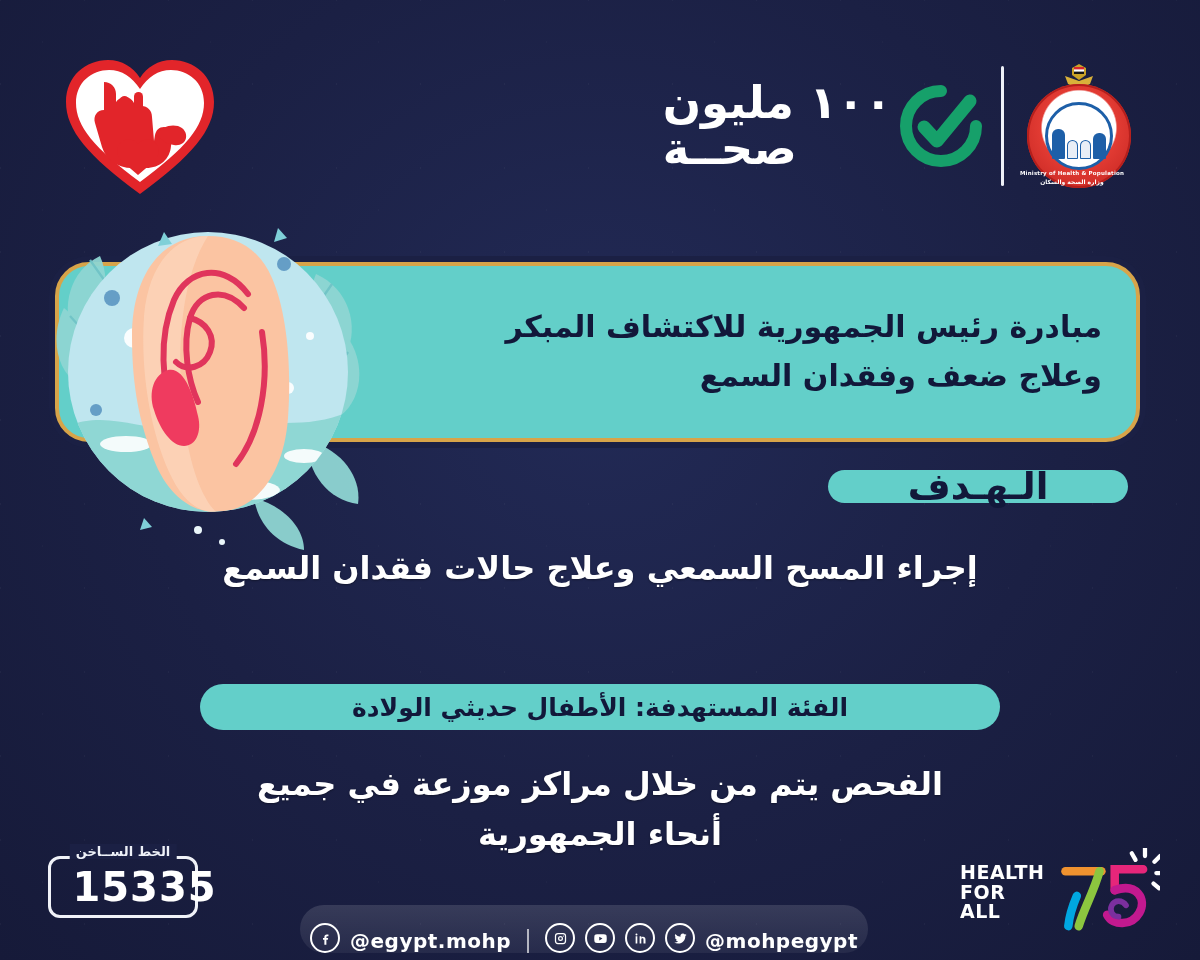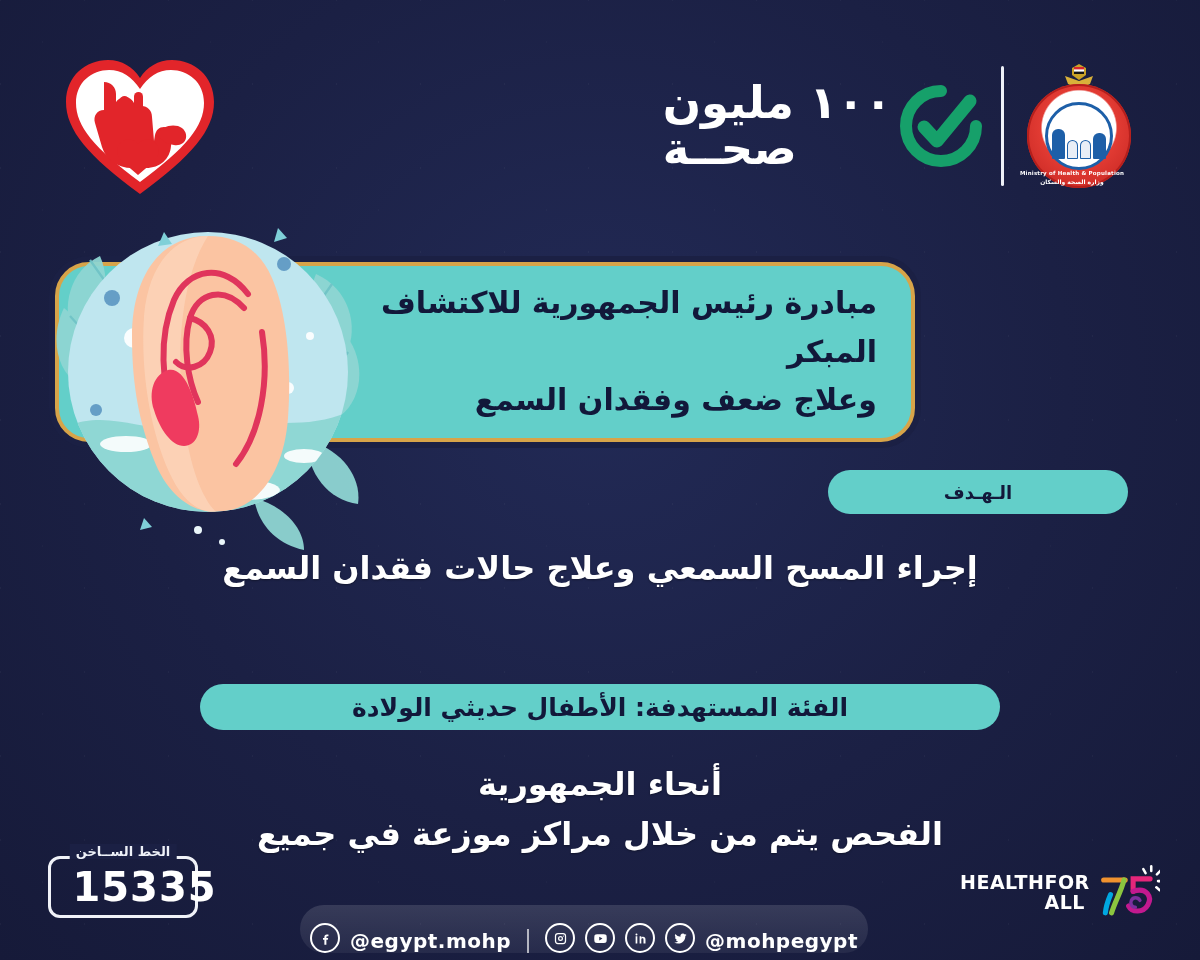--- a/index.html
+++ b/index.html
@@ -62,21 +62,21 @@
   .camp-top{color:#fff;font-size:45px;font-weight:800;letter-spacing:-1px;}
   .camp-bot{color:#fff;font-size:45px;font-weight:800;letter-spacing:-1px;margin-top:2px;}
   .check-badge{position:relative;width:82px;height:82px;flex:0 0 82px;}
   .check-badge svg{width:100%;height:100%;display:block;}
 
   .heart-logo{position:absolute;left:60px;top:52px;width:160px;height:150px;}
   .heart-logo svg{width:100%;height:100%;display:block;}
 
   
   .banner{
-    position:absolute;left:55px;top:262px;width:860px;height:180px;
+    position:absolute;left:55px;top:262px;width:1085px;height:180px;
     background:#63cfc9;
     border:4px solid #d7a449;
     border-radius:34px;
     box-shadow:0 0 0 6px #1b2044;
     box-sizing:border-box;
     display:flex;align-items:center;justify-content:flex-start;
     overflow:visible;
   }
   .banner-text{
     color:#12183a;font-weight:800;font-size:30px;line-height:1.62;
@@ -87,21 +87,21 @@
   
   .ear-art{position:absolute;left:48px;top:212px;width:330px;height:338px;pointer-events:none;}
   .ear-art svg{width:100%;height:100%;display:block;}
 
   
   .pill{
     position:absolute;background:#63cfc9;border-radius:40px;
     display:flex;align-items:center;justify-content:center;
     color:#12183a;font-weight:800;direction:rtl;
   }
-  .pill-goal{right:72px;top:470px;width:300px;height:44px;font-size:18px;letter-spacing:1px;}
+  .pill-goal{right:72px;top:470px;width:300px;height:33px;font-size:37px;letter-spacing:1px;}
   .pill-target{left:50%;transform:translateX(-50%);top:684px;width:800px;height:46px;font-size:25px;}
 
   .body-text{
     position:absolute;color:#ffffff;font-weight:800;text-align:center;
     direction:rtl;line-height:1.55;font-size:32px;width:1080px;left:60px;
     text-shadow:0 1px 2px rgba(0,0,0,.35);
   }
   .goal-text{top:544px;}
   .desc-text{top:760px;}
 
@@ -127,21 +127,21 @@
     direction:ltr;
   }
   .sicon{width:26px;height:26px;border-radius:50%;border:2px solid #fff;display:flex;align-items:center;justify-content:center;flex:0 0 26px;}
   .sicon svg{width:15px;height:15px;display:block;fill:#fff;}
   .shandle{color:#fff;font-weight:700;font-size:20px;letter-spacing:.5px;}
   .sep{width:2px;height:24px;background:rgba(255,255,255,.65);margin:0 6px;}
 
   
   .who75{position:absolute;left:960px;top:845px;width:200px;height:95px;display:flex;align-items:center;gap:8px;}
   .who75 svg{display:block;}
-  .who-txt{display:flex;flex-direction:row;line-height:1.02;direction:ltr;}
+  .who-txt{display:flex;flex-direction:column;line-height:1.02;direction:ltr;}
   .who-txt span{color:#fff;font-weight:800;font-size:19px;letter-spacing:.5px;}
 </style>
 </head>
 <body>
 
 <div class="stage">
 
   <div class="bg"></div>
   <div class="bg2"></div>
 
@@ -276,22 +276,22 @@
 
   <div class="body-text goal-text">
     <div>إجراء المسح السمعي وعلاج حالات فقدان السمع</div>
   </div>
 
   <div class="pill pill-target">
     <span>الفئة المستهدفة: الأطفال حديثي الولادة</span>
   </div>
 
   <div class="body-text desc-text">
+    <div>الفحص يتم من خلال مراكز موزعة في جميع</div>
     <div>أنحاء الجمهورية</div>
-    <div>الفحص يتم من خلال مراكز موزعة في جميع</div>
   </div>
 
   <div class="hotline">
     <div class="hotline-box">
       <span class="hotline-num">15335</span>
     </div>
     <span class="hotline-label">الخط الســاخن</span>
   </div>
 
   <div class="social">

